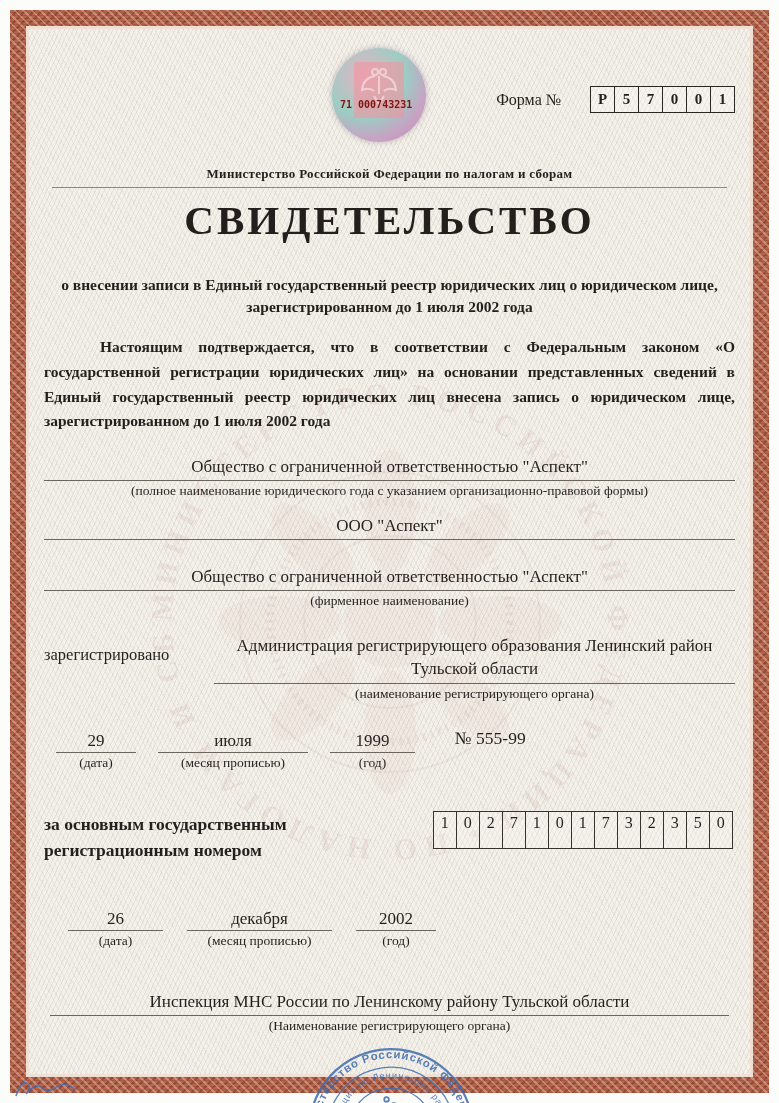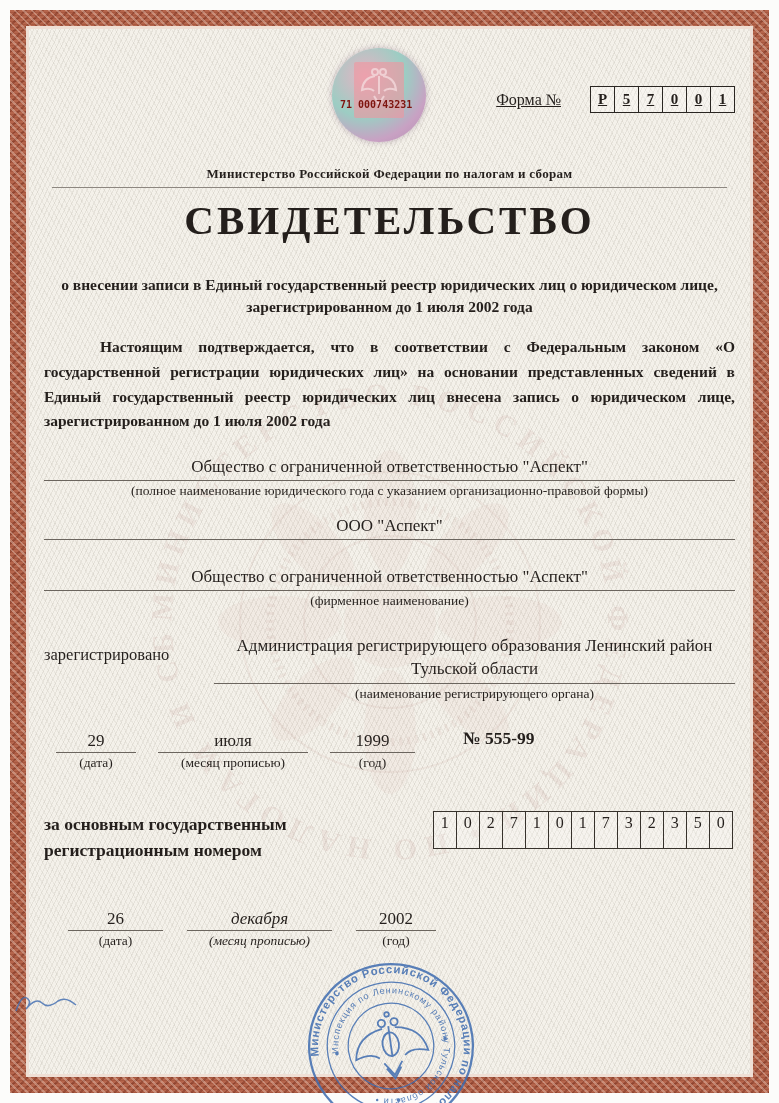--- a/index.html
+++ b/index.html
@@ -32,21 +32,21 @@
 
   
   .header-row{position:relative; height:116px;}
   .hologram{
     position:absolute; left:288px; top:12px; width:94px; height:94px; border-radius:50%;
     background:radial-gradient(circle at 35% 30%, #e5b4c4, #9ccdc3 45%, #c8a1c3 72%, #b38cb0);
     box-shadow:0 0 6px rgba(120,90,120,.4);
   }
   .holo-square{position:absolute; left:22px; top:14px; width:50px; height:56px; background:rgba(242,148,158,.6); border-radius:2px;}
   .holo-num{position:absolute; left:8px; bottom:32px; font-family:"DejaVu Sans Mono",monospace; font-size:10px; font-weight:bold; color:#7e150f; letter-spacing:0;}
-  .form-area{position:absolute; right:0; top:50px; display:flex; align-items:center;text-decoration:underline;}
+  .form-area{position:absolute; right:0; top:50px; display:flex; align-items:center;}
   .form-label{font-size:16px; margin-right:30px;}
   .code-boxes{display:flex;}
   .code-cell{
     width:23px; height:25px; border:1px solid #2a2622; margin-left:-1px;
     display:flex; align-items:center; justify-content:center;
     font-weight:bold; font-size:15px; background:rgba(255,255,255,.25);
   }
 
   .ministry{ text-align:center; font-weight:bold; font-size:13px; margin-top:14px; letter-spacing:.3px;}
   .rule{height:1px; background:#8d8780; margin:5px 8px 0 8px;}
@@ -61,21 +61,21 @@
   .reg-row{display:flex; margin-top:26px;}
   .reg-label{flex:0 0 170px; font-size:16.5px; padding-top:10px;}
   .reg-org{flex:1;}
   .reg-org .f-value{max-width:540px; margin:0 auto; border-bottom:none;}
   .reg-org .org-line{border-bottom:1px solid #6b655e; margin-top:1px;}
 
   .date-row{display:flex; margin-top:26px; padding-left:12px; align-items:flex-end;}
   .dcell{text-align:center; margin-right:22px;}
   .dcell .dv{font-size:17px; padding:0 10px 1px 10px; border-bottom:1px solid #6b655e;}
   .dcell .dc{font-size:13.5px; margin-top:2px;}
-  .doc-number{font-size:17.5px; padding-bottom:22px; margin-left:26px;font-weight:bold;}
+  .doc-number{font-size:17.5px; padding-bottom:22px; margin-left:18px;}
 
   .ogrn-row{display:flex; margin-top:40px; align-items:flex-start;}
   .ogrn-label{font-weight:bold; font-size:17.5px; line-height:1.5; width:330px;}
   .ogrn-boxes{display:flex; margin-left:auto; margin-right:2px;}
   .ogrn-cell{
     width:22.5px; height:36px; border:1.5px solid #37322c; margin-left:-1.5px;
     font-size:16px; text-align:center; line-height:22px; background:rgba(255,255,255,.2);
   }
 
   .entry-row{display:flex; margin-top:46px; align-items:flex-end;}
@@ -210,30 +210,34 @@
           <div class="ogrn-cell">5</div>
           <div class="ogrn-cell">0</div>
         </div>
       </div>
 
       <div class="entry-row">
         <div class="dcell" style="min-width:95px;">
           <div class="dv">26</div>
           <div class="dc">(дата)</div>
         </div>
-        <div class="dcell" style="min-width:145px;font-style:italic;">
+        <div class="dcell" style="min-width:145px;">
           <div class="dv">декабря</div>
           <div class="dc">(месяц прописью)</div>
         </div>
         <div class="dcell" style="min-width:80px;">
           <div class="dv">2002</div>
           <div class="dc">(год)</div>
         </div>
       </div>
 
+      <div class="field authority">
+        <div class="f-value">Инспекция МНС России по Ленинскому району Тульской области</div>
+        <div class="f-caption">(Наименование регистрирующего органа)</div>
+      </div>
 
       <div class="sign-block">
         <svg class="squiggle" width="70" height="34" viewBox="0 0 70 34">
           <path d="M4 24 Q10 6 16 12 Q20 16 14 22 Q24 10 30 16 Q36 22 46 14 Q54 9 64 18" stroke="#3e6cb0" stroke-width="1.6" fill="none" opacity=".8"></path>
         </svg>
 
         <svg class="stamp" width="182" height="182" viewBox="0 0 200 200">
           <defs>
             <path id="stOuter" d="M100,100 m-80,0 a80,80 0 1,1 160,0 a80,80 0 1,1 -160,0"></path>
             <path id="stInner" d="M100,100 m-58,0 a58,58 0 1,1 116,0 a58,58 0 1,1 -116,0"></path>

